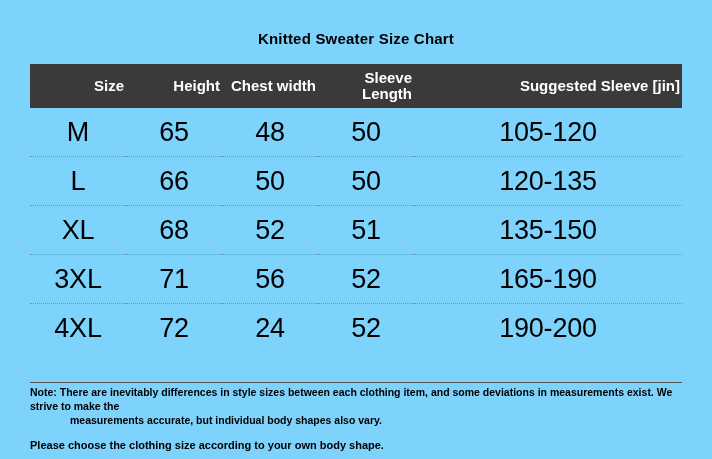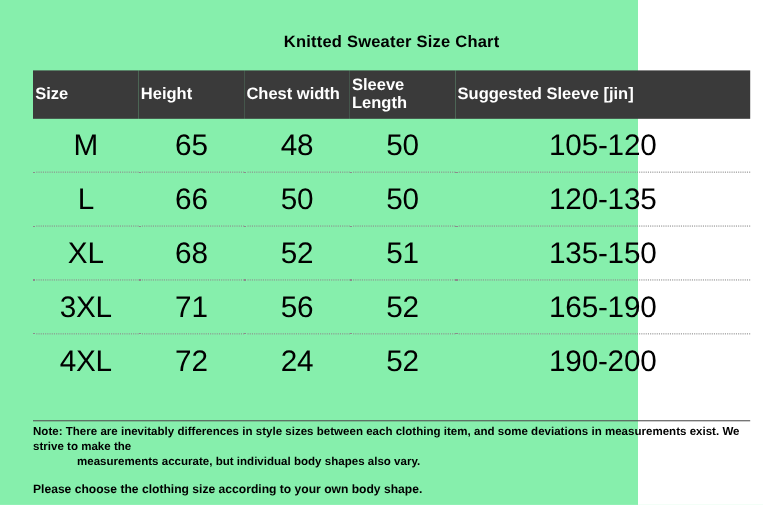--- a/index.html
+++ b/index.html
@@ -9,23 +9,23 @@
   body {
     width: 712px;
     height: 459px;
     background: #ffffff;
     font-family: "Liberation Sans", sans-serif;
     color: #000000;
     overflow: hidden;
   }
   .page {
     position: relative;
-    width: 580px;
+    width: 712px;
     height: 459px;
-    background: #86efac;
+    background: #7dd3fc;
     box-sizing: border-box;
   }
   .title {
     position: absolute;
     top: 30px;
     left: 0;
     width: 712px;
     text-align: center;
     font-size: 15px;
     font-weight: bold;
@@ -42,21 +42,21 @@
     border-collapse: collapse;
     table-layout: fixed;
   }
   table.size-chart thead th {
     background: #3a3a3a;
     color: #ffffff;
     font-size: 15px;
     font-weight: bold;
     height: 44px;
     vertical-align: middle;
-    text-align: left;
+    text-align: right;
     line-height: 1.05;
     padding: 0 2px;
     margin-left: 45px;
   }
   table.size-chart thead th.wide {
     font-size: 15px;
   }
   table.size-chart tbody td {
     text-align: center;
     font-size: 27px;

